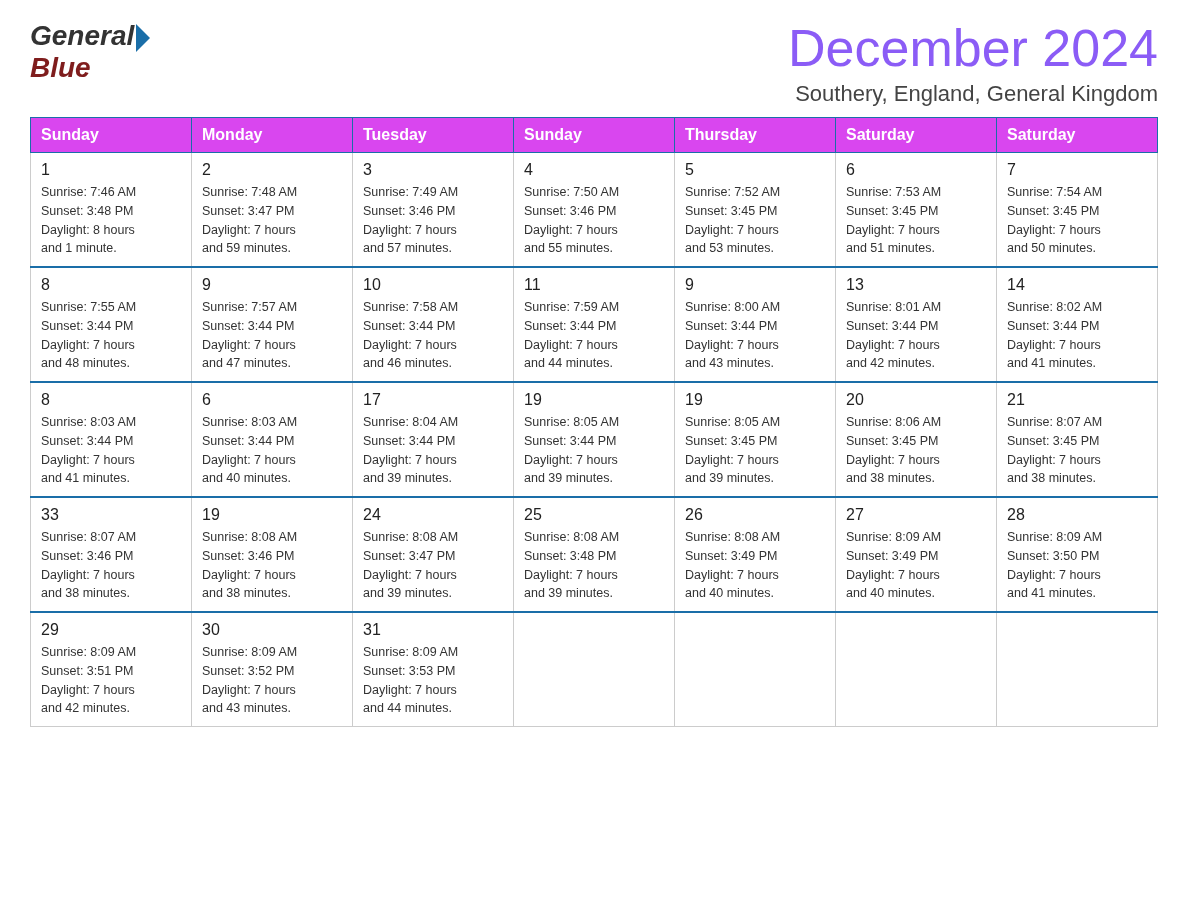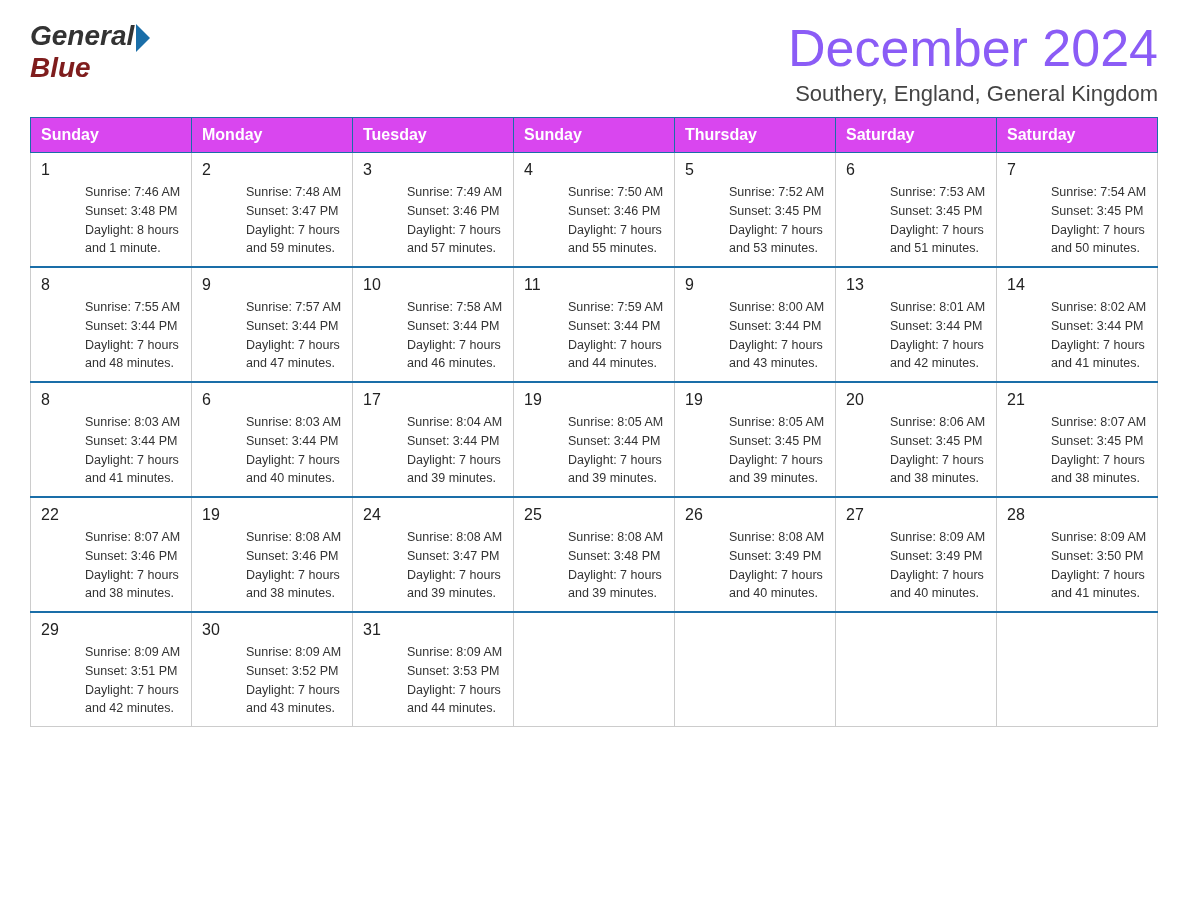--- a/index.html
+++ b/index.html
@@ -87,21 +87,20 @@
     .day-number {
       font-size: 16px;
       font-weight: normal;
       color: #222;
       margin-bottom: 4px;
     }
     .day-info {
       font-size: 12.5px;
       color: #333;
       line-height: 1.5;
-      margin-left: 44px;
     }
     .empty-cell {
       background: #fff;
     }
     .row-divider td {
       border-top: 2px solid #1a6ea8;
     }
   </style>
 </head>
 <body>
@@ -218,21 +217,21 @@
           <div class="day-number">20</div>
           <div class="day-info">Sunrise: 8:06 AM<br>Sunset: 3:45 PM<br>Daylight: 7 hours<br>and 38 minutes.</div>
         </td>
         <td>
           <div class="day-number">21</div>
           <div class="day-info">Sunrise: 8:07 AM<br>Sunset: 3:45 PM<br>Daylight: 7 hours<br>and 38 minutes.</div>
         </td>
       </tr>
       <tr class="row-divider">
         <td>
-          <div class="day-number">22</div>
+          <div class="day-number">33</div>
           <div class="day-info">Sunrise: 8:07 AM<br>Sunset: 3:46 PM<br>Daylight: 7 hours<br>and 38 minutes.</div>
         </td>
         <td>
           <div class="day-number">19</div>
           <div class="day-info">Sunrise: 8:08 AM<br>Sunset: 3:46 PM<br>Daylight: 7 hours<br>and 38 minutes.</div>
         </td>
         <td>
           <div class="day-number">24</div>
           <div class="day-info">Sunrise: 8:08 AM<br>Sunset: 3:47 PM<br>Daylight: 7 hours<br>and 39 minutes.</div>
         </td>

